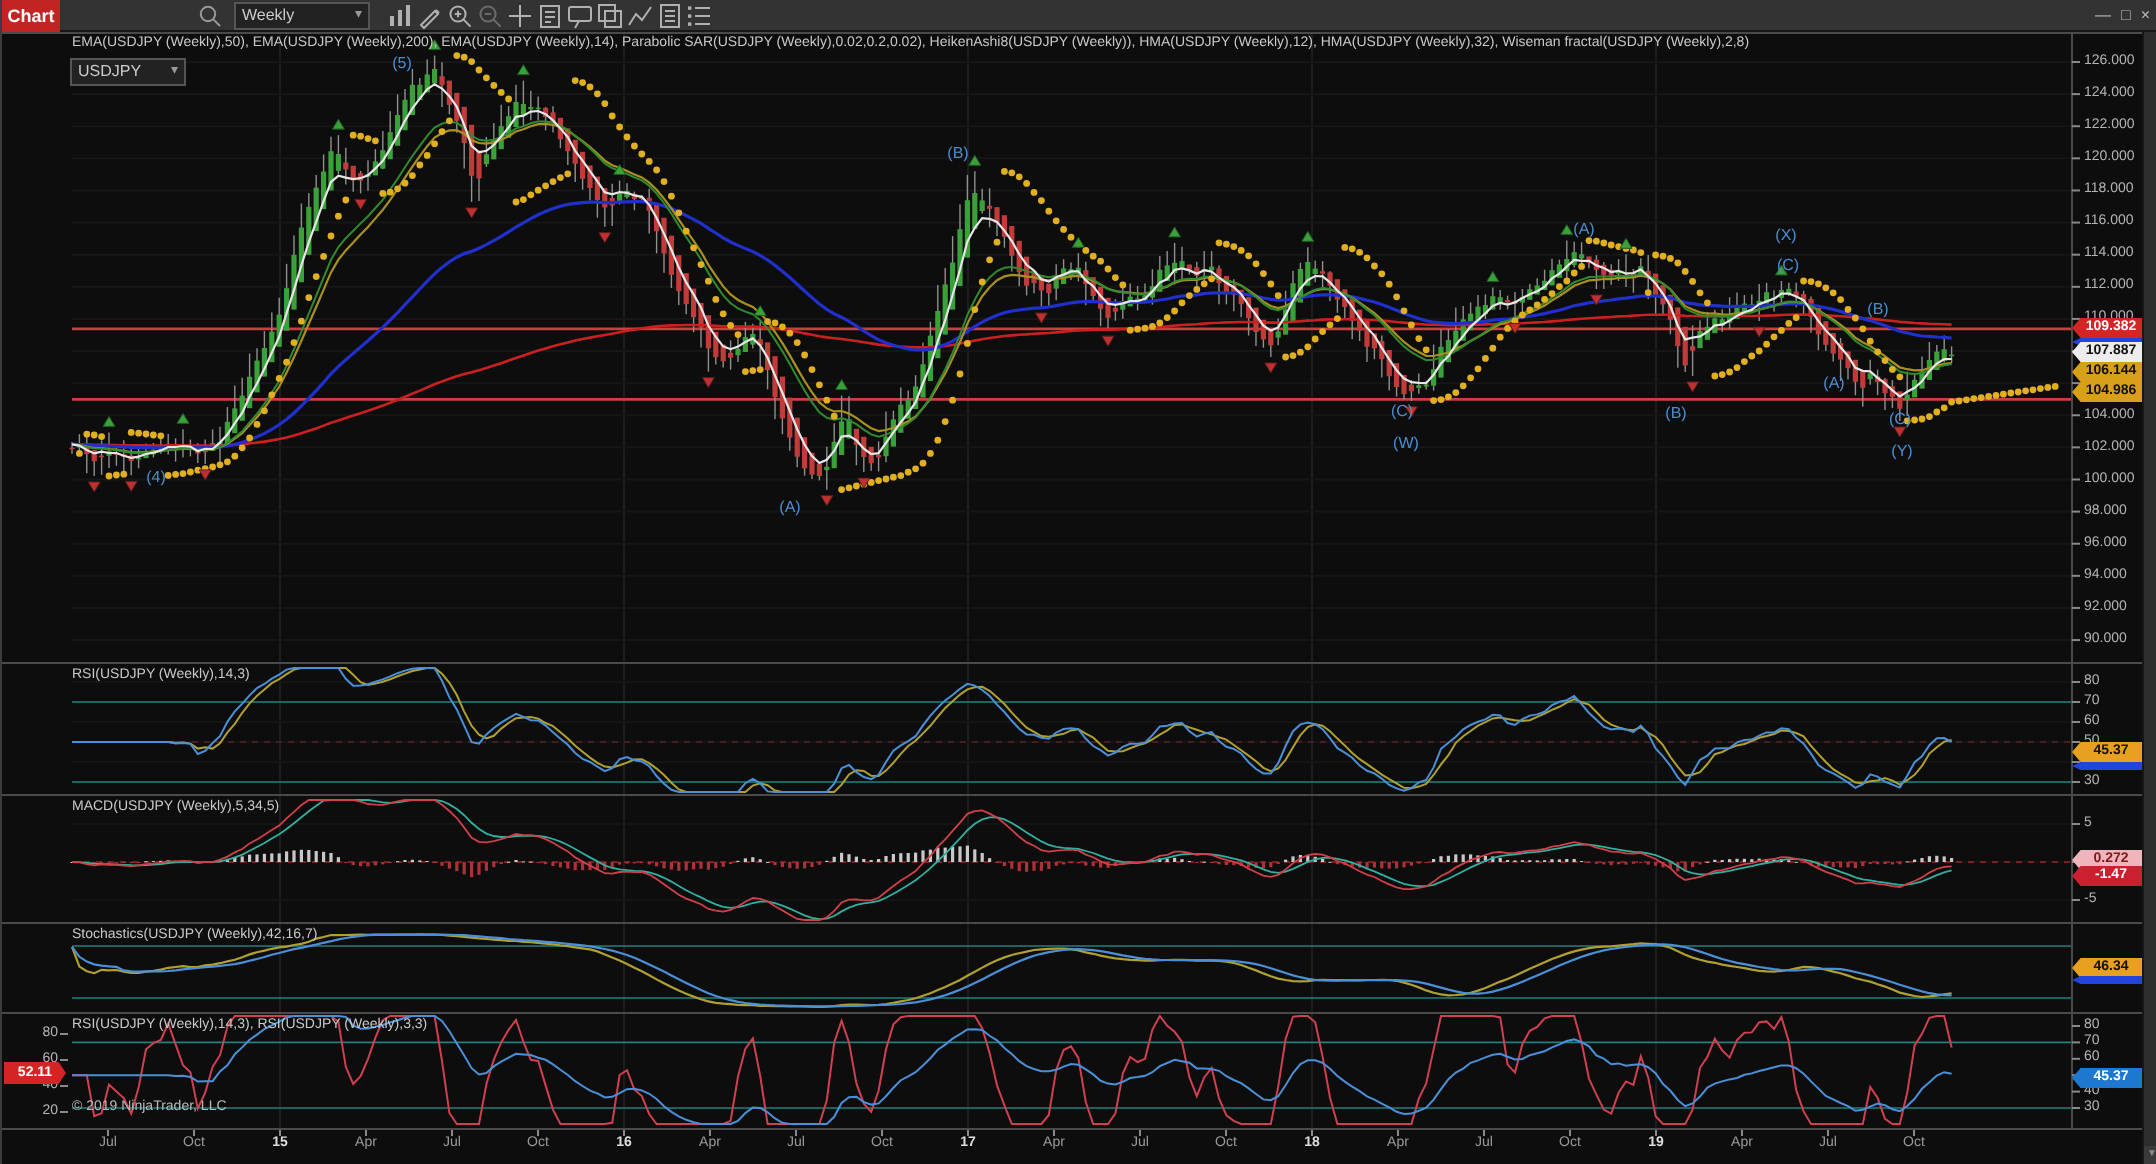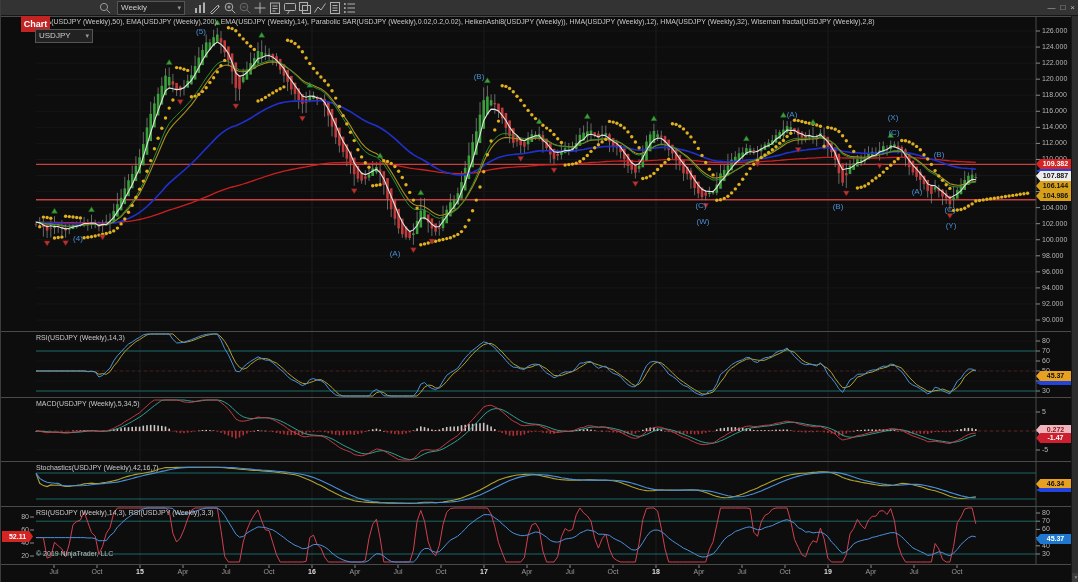--- a/index.html
+++ b/index.html
@@ -4,23 +4,23 @@
 <style>
   * { margin:0; padding:0; box-sizing:border-box; }
   html,body { width:1078px; height:582px; overflow:hidden; background:#0b0b0b;
     font-family:"Liberation Sans", sans-serif; }
   #app { position:relative; width:1078px; height:582px; background:#0d0d0d;
     border-left:1px solid #3c3c3c; }
 
   
   #toolbar { position:absolute; left:0; top:0; width:1078px; height:16px;
     background:#333333; border-bottom:1px solid #161616; z-index:10; }
-  #chart-tab { position:absolute; left:0; top:16px; width:29px; height:16px;
+  #chart-tab { position:absolute; left:0; top:0; width:29px; height:16px;
     background:#c22323; color:#ffffff; font-size:9px; font-weight:bold;
-    line-height:16px; text-align:center;margin-left:20px; }
+    line-height:16px; text-align:center; }
   .combo { position:absolute; top:1px; height:14px; background:#222222;
     border:1px solid #555555; color:#cccccc; font-size:8px; line-height:12px;
     padding:0 3px; display:flex; align-items:center; justify-content:space-between; }
   .combo .chev { color:#999999; font-size:7px; margin-left:4px; }
   #instrument-combo { left:34px; width:58px;margin-top:28px; }
   #period-combo { left:116px; width:68px; }
   .tbico { position:absolute; top:1px; width:14px; height:14px; }
   .tbico svg { width:14px; height:14px; }
   .tbico.disabled { opacity:.45; }
   #win-controls { position:absolute; right:4px; top:1px; height:14px;

